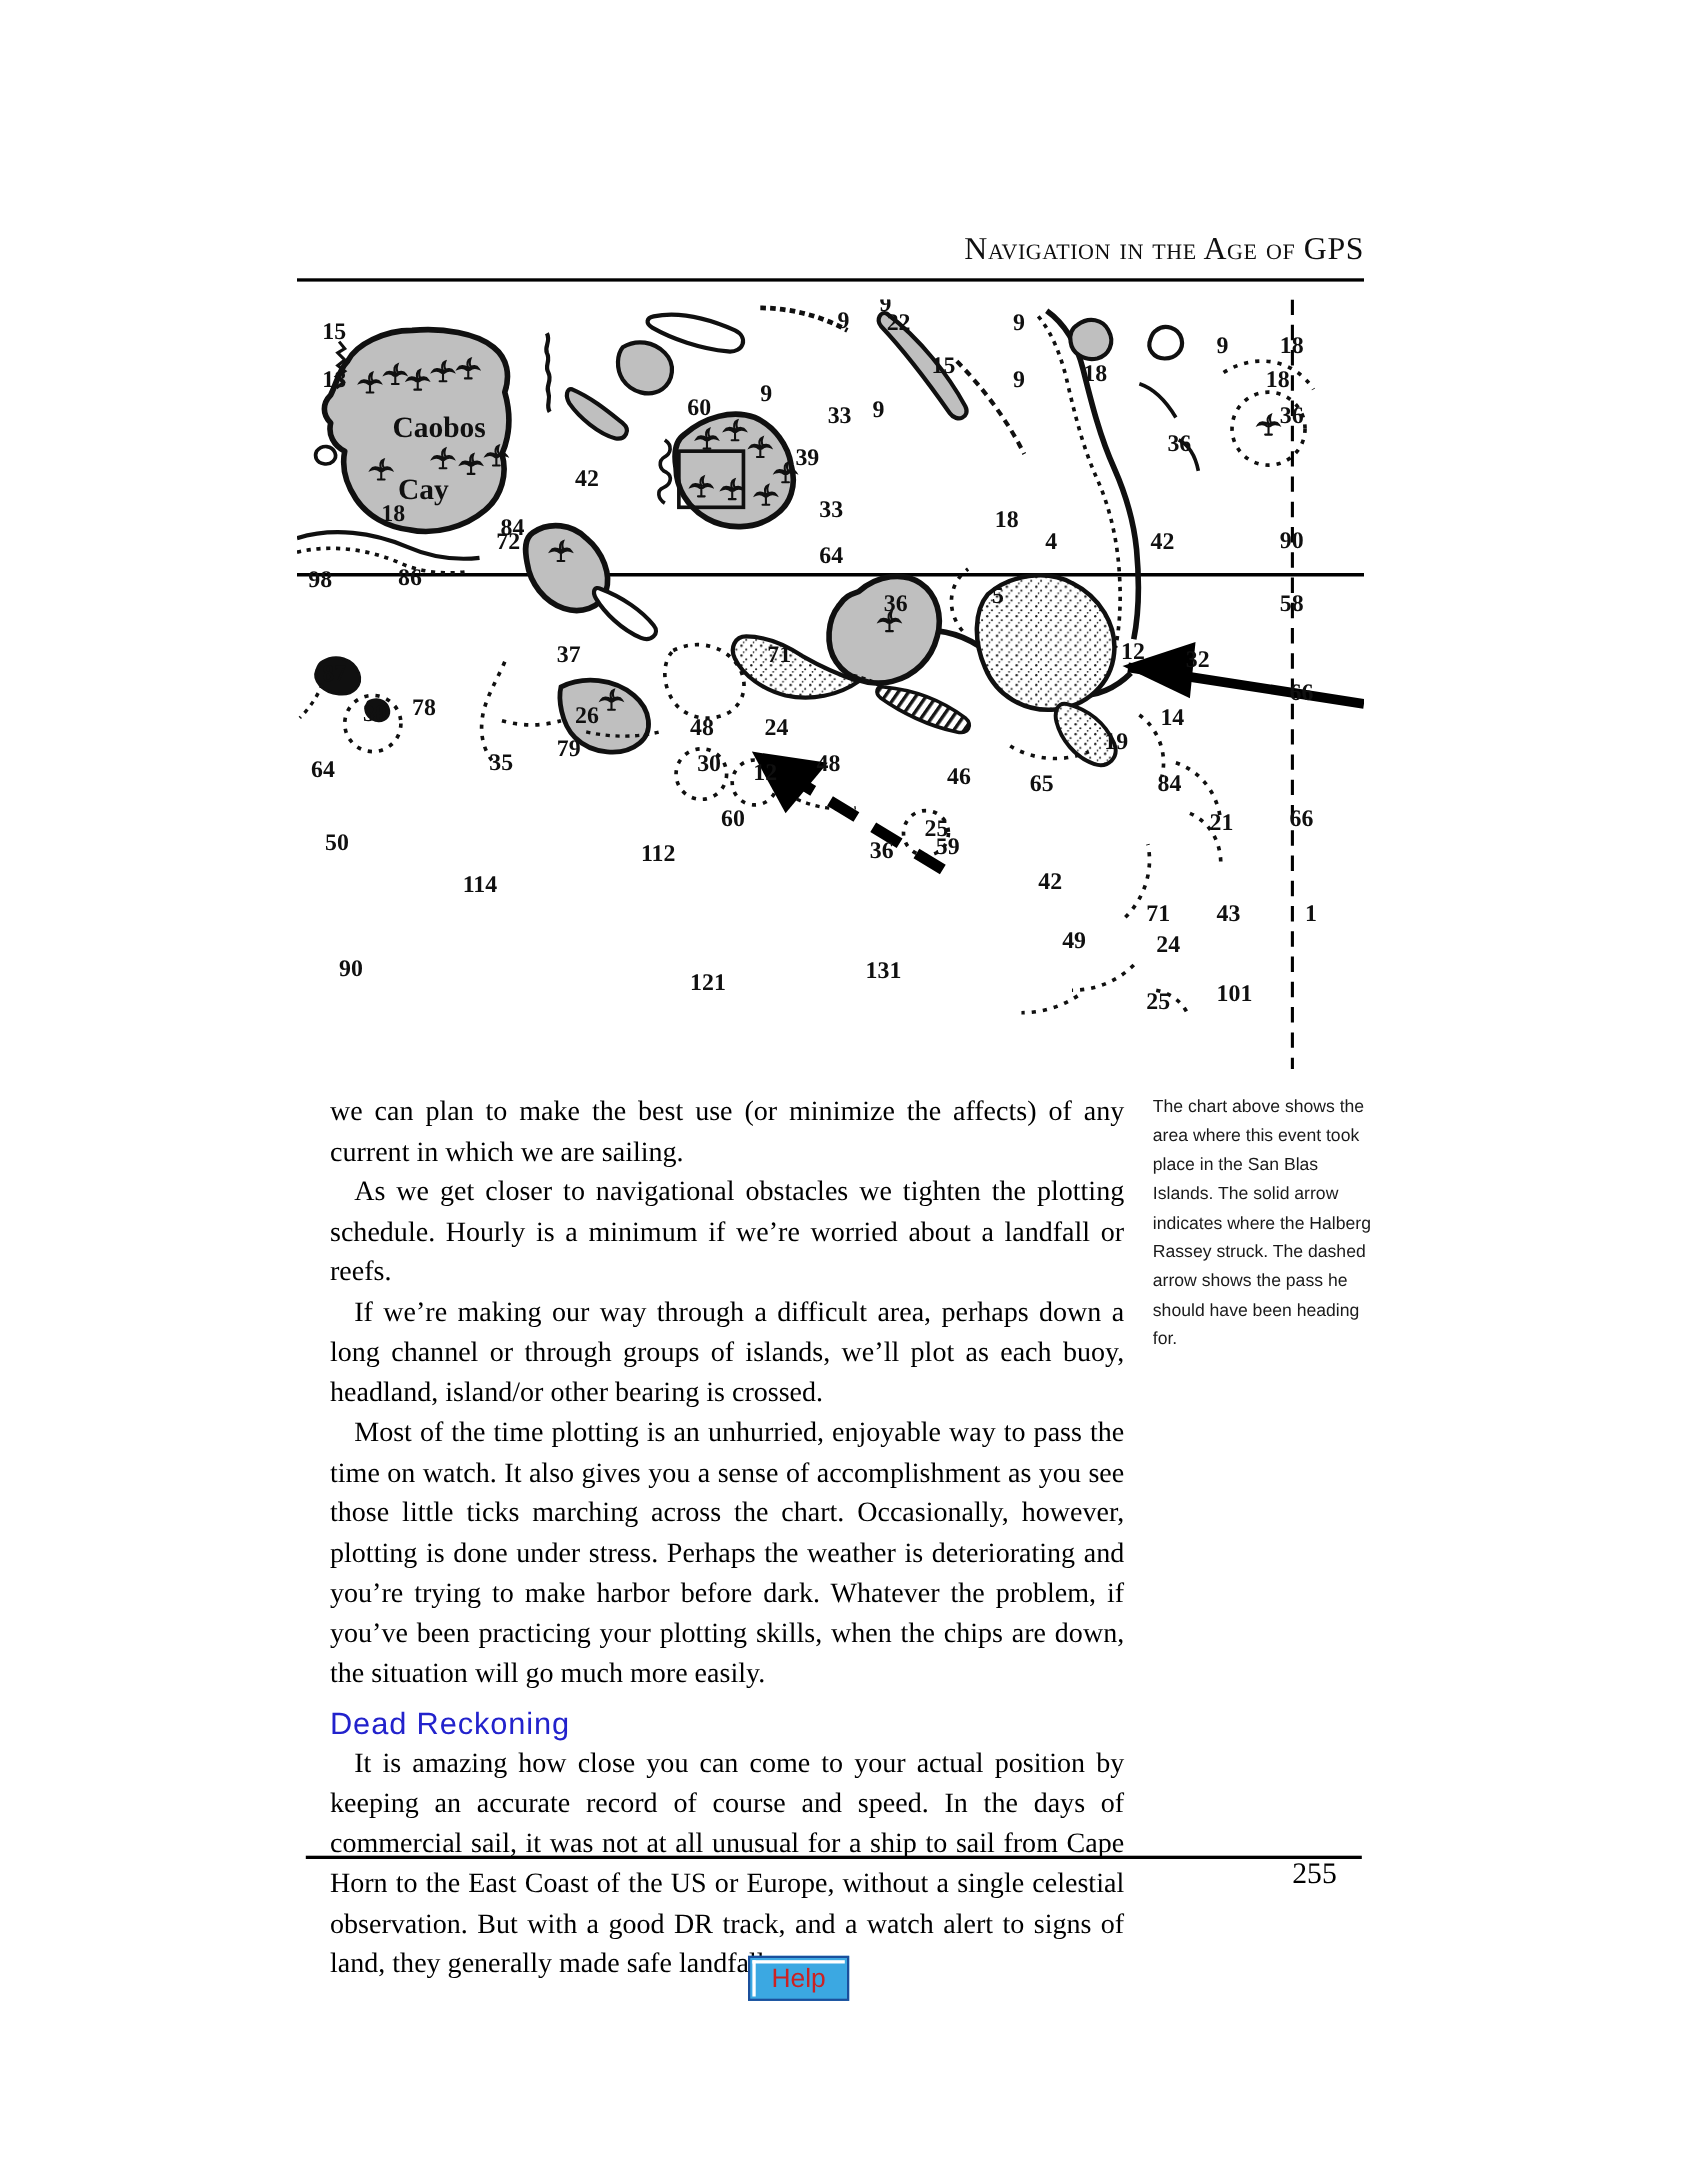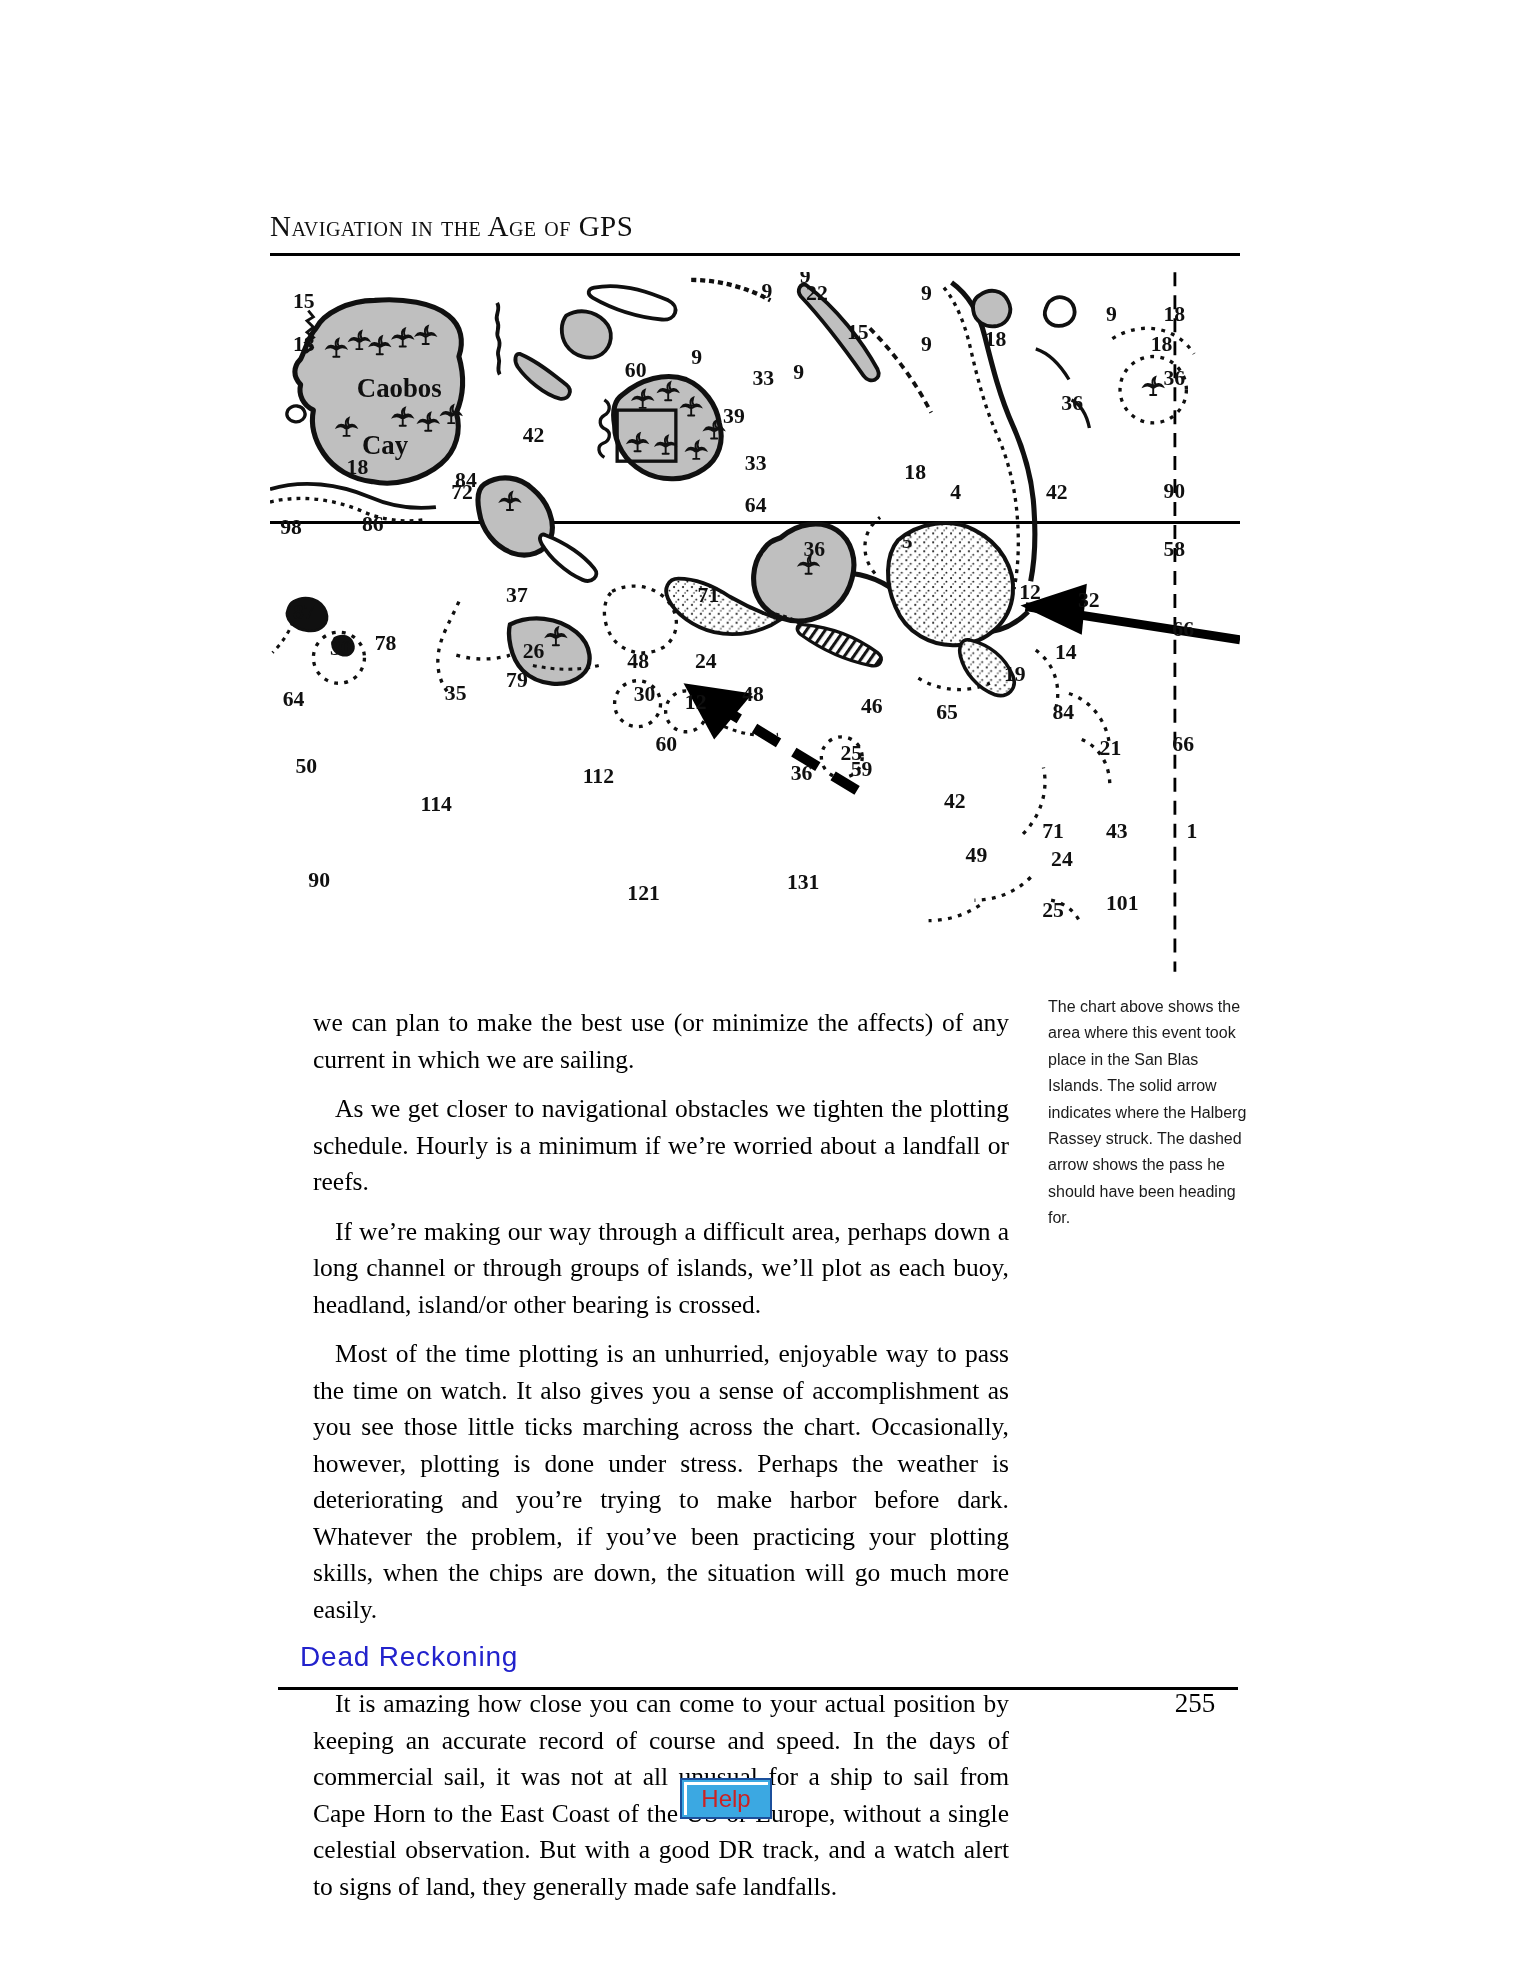--- a/index.html
+++ b/index.html
@@ -24,20 +24,21 @@
     height: 1980px;
     background: #ffffff;
   }
 
   
   #running-header {
     position: absolute;
     left: 270px;
     top: 210px;
     width: 970px;
+    text-align: right;
   }
   #running-header .hdr-text {
     font-family: "Liberation Serif", serif;
     font-size: 29px;
     letter-spacing: 0.5px;
     font-variant: small-caps;
     color: #101010;
     white-space: nowrap;
   }
   #header-rule {
@@ -62,21 +63,21 @@
   #figure svg { display: block; }
 
   
   #body-col {
     position: absolute;
     left: 300px;
     top: 992px;
     width: 722px;
   }
   #body-col p {
-    margin: 13px;
+    margin: 0;
     font-family: "Liberation Serif", serif;
     font-size: 25.5px;
     line-height: 36.5px;
     text-align: justify;
     text-justify: inter-word;
     color: #000000;
     hyphens: manual;
   }
   #body-col p.indent { text-indent: 22px; }
 

